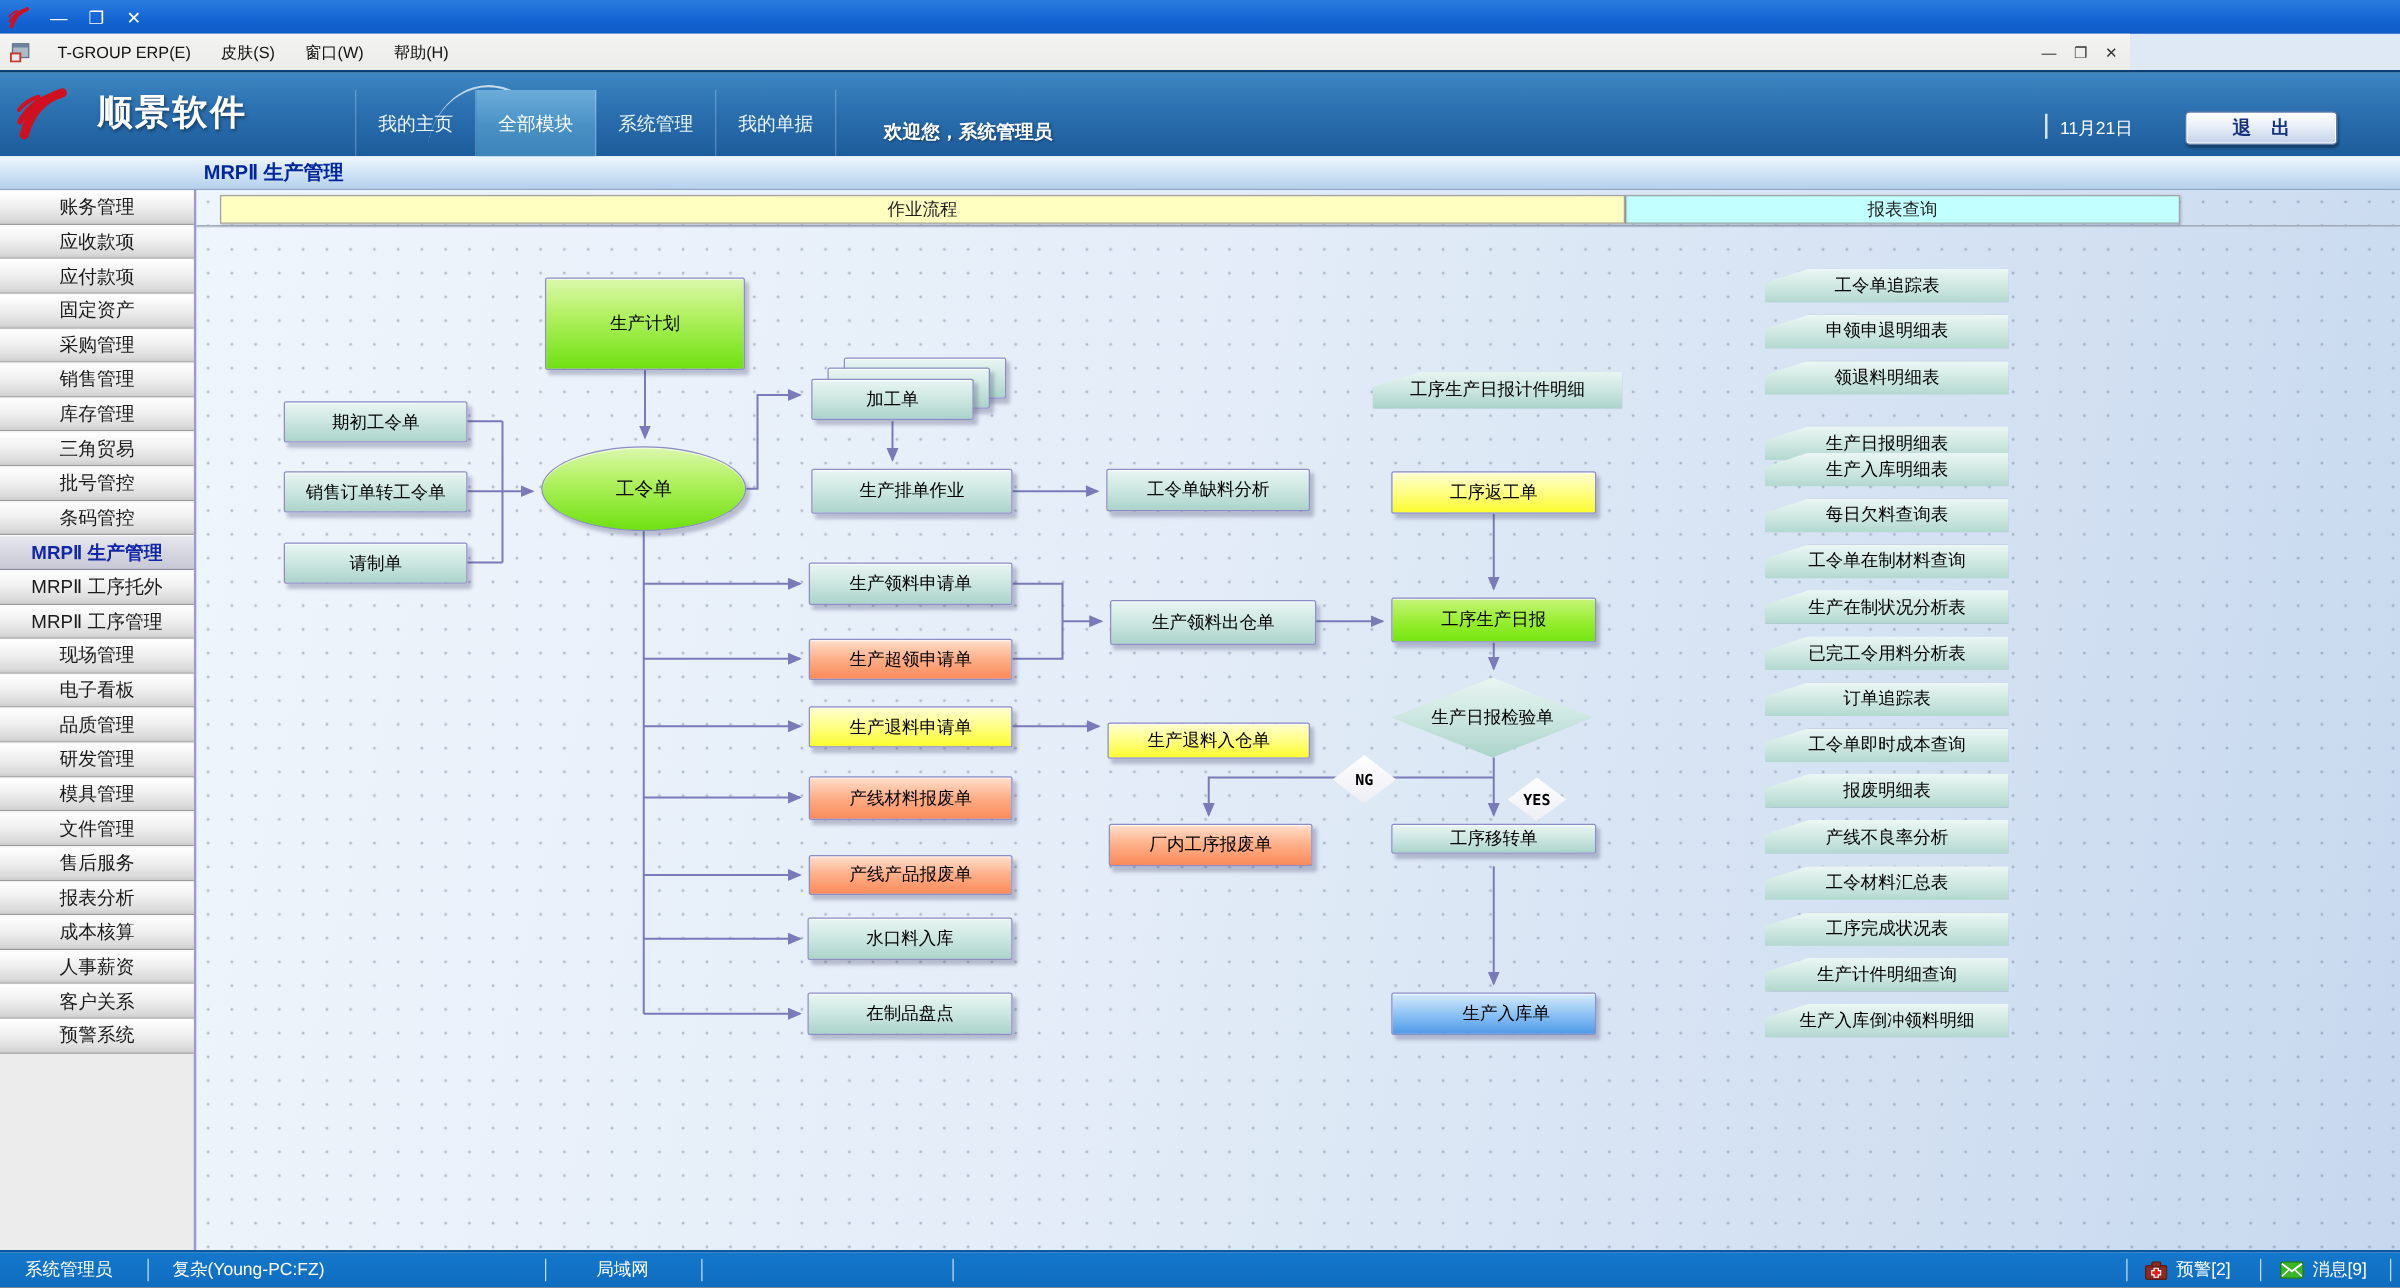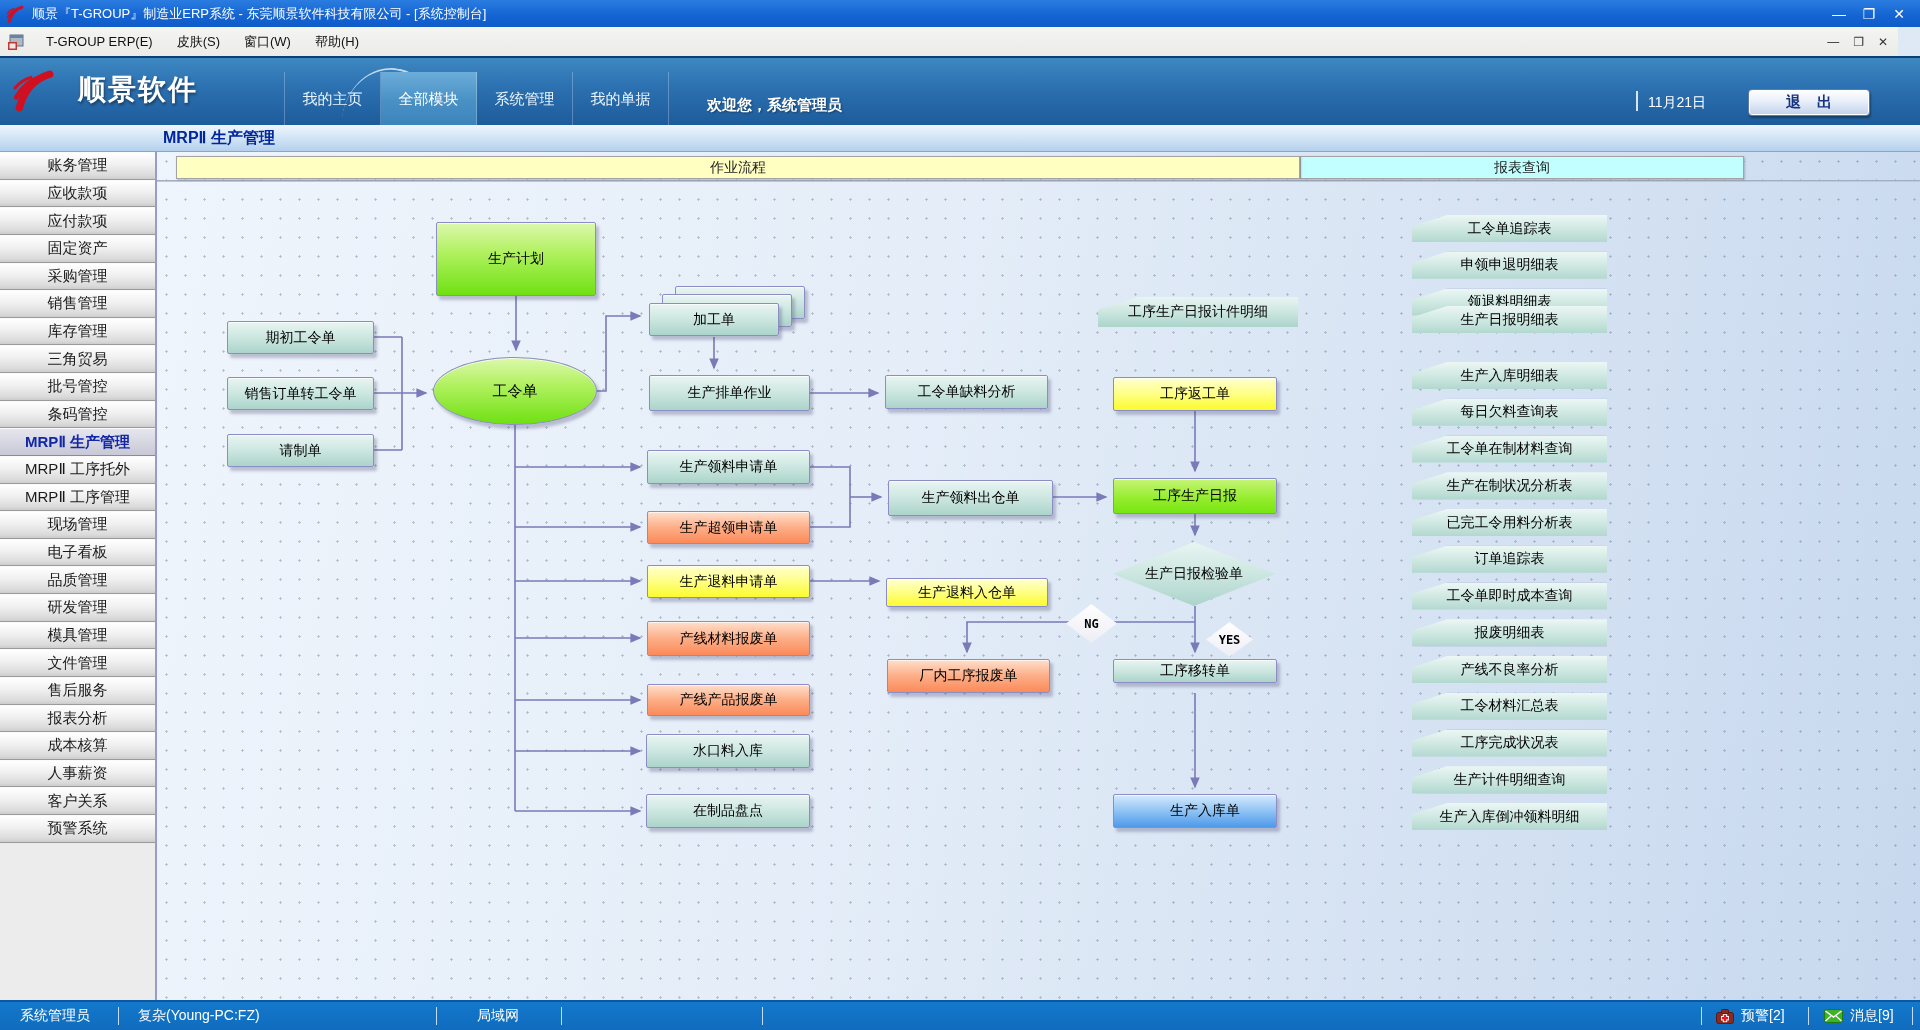--- a/index.html
+++ b/index.html
@@ -10,21 +10,21 @@
   .titlebar{position:absolute;left:0;top:0;width:1920px;height:27px;
     background:linear-gradient(180deg,#2b7ce0 0%,#1363d2 60%,#0f5cc8 100%);
     display:flex;align-items:center;color:#fff;font-size:13px;}
   .titlebar .tlogo{margin:0 8px 0 6px;flex:0 0 auto;display:flex;}
   .title-text{flex:1 1 auto;white-space:nowrap;}
   .win-controls{display:flex;margin-right:6px;}
   .win-btn{width:30px;height:22px;display:flex;align-items:center;justify-content:center;
     font-size:14px;color:#fff;cursor:pointer;}
 
   
-  .menubar{position:absolute;left:0;top:27px;width:1898px;height:29px;
+  .menubar{position:absolute;left:0;top:27px;width:1704px;height:29px;
     background:linear-gradient(180deg,#f4f4f2,#ebebe8);border-bottom:1px solid #d2d2cf;
     display:flex;align-items:center;font-size:13px;color:#111;}
   .menubar .appicon{margin:0 10px 0 8px;display:flex;}
   .menu-item{padding:0 12px;height:100%;display:inline-flex;align-items:center;cursor:pointer;}
   .mdi-controls{margin-left:auto;margin-right:10px;display:flex;gap:14px;color:#333;font-size:12px;}
   .mdi-controls span{cursor:pointer;}
 
   
   .banner{position:absolute;left:0;top:56px;width:1920px;height:69px;
     background:linear-gradient(180deg,#3e88c2 0%,#2d72b2 40%,#1d5c9b 100%);
@@ -137,21 +137,20 @@
 <div class="stage">
 
   <div class="titlebar">
     <span class="tlogo">
       <svg width="18" height="18" viewBox="0 0 40 40">
         <path d="M7 36 C11 22 19 10 35 5" stroke="#d01020" stroke-width="7" fill="none" stroke-linecap="round"></path>
         <path d="M4 27 C9 18 15 12 25 8" stroke="#d01020" stroke-width="4" fill="none" stroke-linecap="round"></path>
         <path d="M3 18 C7 13 11 10 17 8" stroke="#d01020" stroke-width="3" fill="none" stroke-linecap="round"></path>
       </svg>
     </span>
-    <span class="title-text">顺景『T-GROUP』制造业ERP系统 - 东莞顺景软件科技有限公司 - [系统控制台]</span>
     <span class="win-controls">
       <span class="win-btn">—</span>
       <span class="win-btn">❐</span>
       <span class="win-btn">✕</span>
     </span>
   </div>
 
   <div class="menubar">
     <span class="appicon">
       <svg width="16" height="16" viewBox="0 0 16 16">
@@ -258,21 +257,21 @@
       <div class="node c-brightgreen shape-rect" style="left: 1113px; top: 478px; width: 164px; height: 36px;">工序生产日报</div>
       <div class="node c-teal shape-diamond" style="left: 1113px; top: 542px; width: 162px; height: 64px;">生产日报检验单</div>
       <div class="node c-white shape-dsm" style="left: 1066px; top: 604px; width: 51px; height: 39px;">NG</div>
       <div class="node c-white shape-dsm" style="left: 1206px; top: 622px; width: 47px; height: 35px;">YES</div>
       <div class="node c-salmon shape-rect" style="left: 887px; top: 659px; width: 163px; height: 34px;">厂内工序报废单</div>
       <div class="node c-teal shape-rect" style="left: 1113px; top: 659px; width: 164px; height: 24px;">工序移转单</div>
       <div class="node c-blue shape-rect" style="left: 1113px; top: 794px; width: 164px; height: 34px; padding-left: 20px;">生产入库单</div>
       <div class="report-card" style="left: 1412px; top: 215px;">工令单追踪表</div>
       <div class="report-card" style="left: 1412px; top: 251.75px;">申领申退明细表</div>
       <div class="report-card" style="left: 1412px; top: 288.5px;">领退料明细表</div>
-      <div class="report-card" style="left: 1412px; top: 306px;">生产日报明细表</div>
+      <div class="report-card" style="left: 1412px; top: 341px;">生产日报明细表</div>
       <div class="report-card" style="left: 1412px; top: 362px;">生产入库明细表</div>
       <div class="report-card" style="left: 1412px; top: 398.75px;">每日欠料查询表</div>
       <div class="report-card" style="left: 1412px; top: 435.5px;">工令单在制材料查询</div>
       <div class="report-card" style="left: 1412px; top: 472.25px;">生产在制状况分析表</div>
       <div class="report-card" style="left: 1412px; top: 509px;">已完工令用料分析表</div>
       <div class="report-card" style="left: 1412px; top: 545.75px;">订单追踪表</div>
       <div class="report-card" style="left: 1412px; top: 582.5px;">工令单即时成本查询</div>
       <div class="report-card" style="left: 1412px; top: 619.25px;">报废明细表</div>
       <div class="report-card" style="left: 1412px; top: 656px;">产线不良率分析</div>
       <div class="report-card" style="left: 1412px; top: 692.75px;">工令材料汇总表</div>

